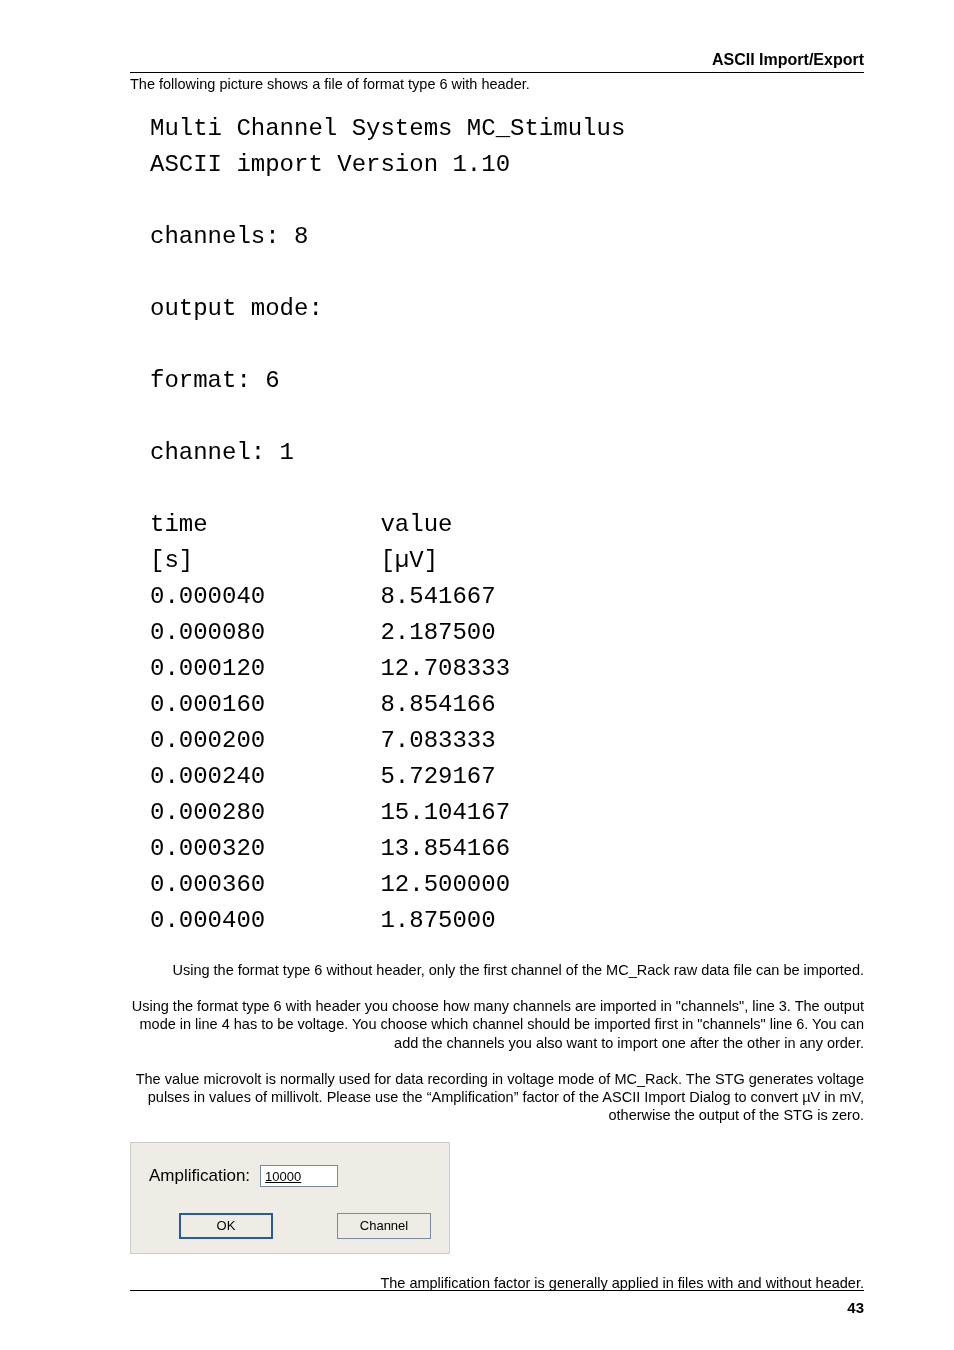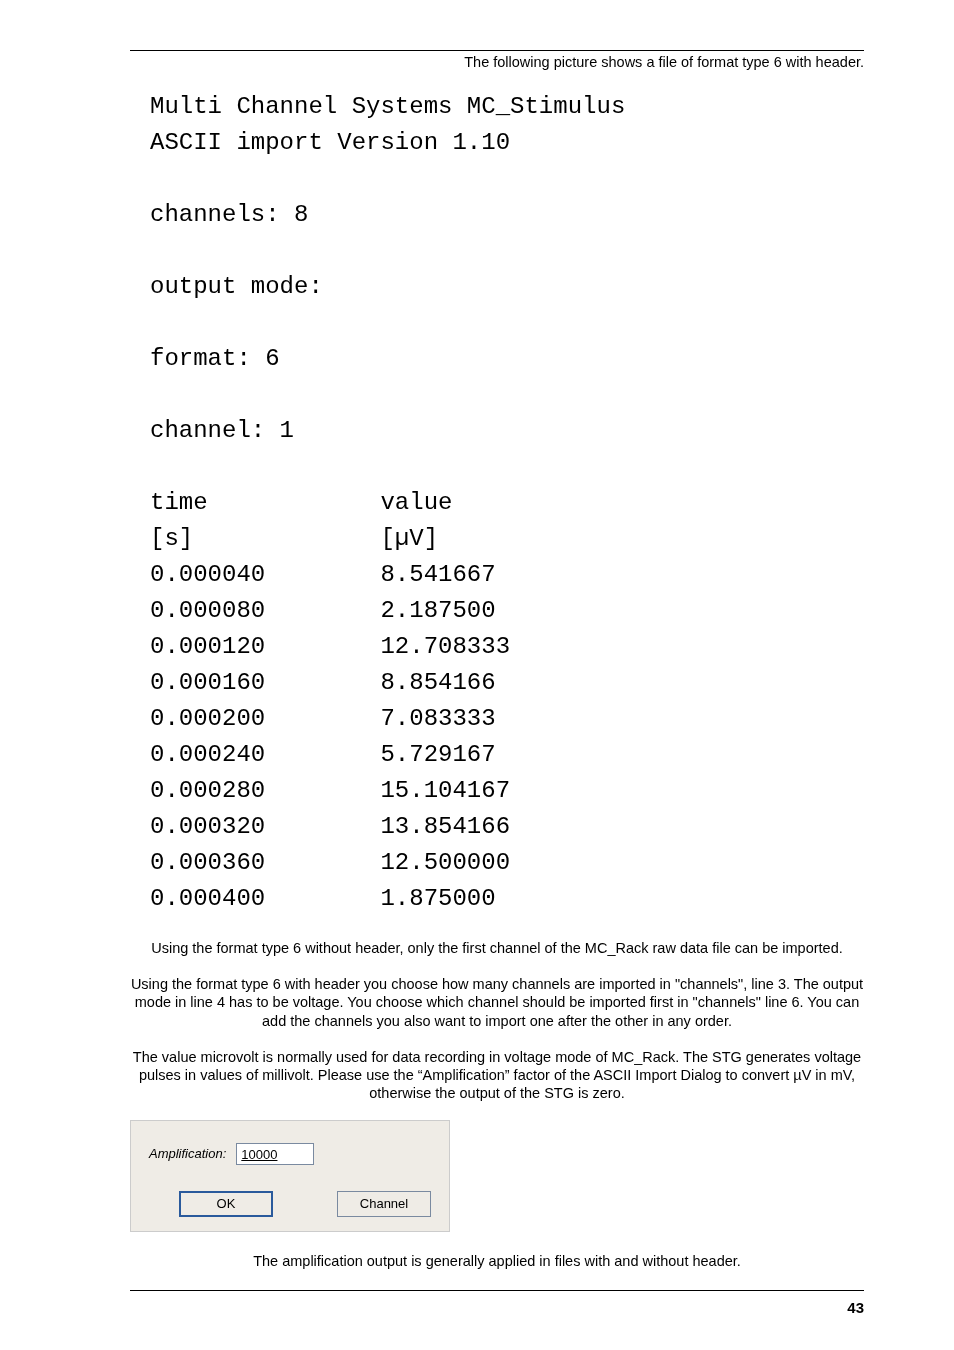--- a/index.html
+++ b/index.html
@@ -24,53 +24,51 @@
     font-size: 16px;
     padding-bottom: 2px;
   }
   .header-rule {
     border: 0;
     border-top: 1.5px solid #000;
     margin: 0 0 2px 0;
   }
   .intro {
     margin: 0 0 18px 0;
-    text-align: right;
   }
   .mono-block {
     font-family: "Courier New", Courier, monospace;
     font-size: 24px;
     line-height: 1.5;
     white-space: pre;
     margin-left: 20px;
     margin-bottom: 22px;
   }
   .para {
     margin: 0 0 18px 0;
-    text-align: center;
+    text-align: right;
   }
   .dialog-box {
     width: 320px;
     border: 1px solid #ccc;
     background: #efece6;
     padding: 22px 18px 14px 18px;
     margin: 0 0 20px 0;
     box-sizing: border-box;
   }
   .dlg-row1 {
     display: flex;
     align-items: center;
     gap: 10px;
     margin-bottom: 26px;
   }
   .dlg-label {
     font-family: Tahoma, Geneva, sans-serif;
-    font-size: 13px;
+    font-size: 17px;
     color: #000;
-    font-style: italic;
   }
   .dlg-input {
     width: 78px;
     height: 22px;
     border: 1px solid #7a8aa0;
     background: #fff;
     font-family: Tahoma, Geneva, sans-serif;
     font-size: 13px;
     padding: 2px 4px;
     box-sizing: border-box;
@@ -110,20 +108,21 @@
     right: 90px;
     bottom: 32px;
     font-weight: 700;
     font-size: 15px;
   }
 </style>
 </head>
 <body>
 
 <div class="page">
+  <div class="header-title">ASCII Import/Export</div>
   <hr class="header-rule">
 
   <p class="intro">The following picture shows a file of format type 6 with header.</p>
 
   <div class="mono-block" id="mono-block">Multi Channel Systems MC_Stimulus
 ASCII import Version 1.10
 
 channels: 8
 
 output mode:
@@ -153,17 +152,17 @@
     <div class="dlg-row1">
       <span class="dlg-label">Amplification:</span>
       <input class="dlg-input" type="text" value="10000" style="">
     </div>
     <div class="dlg-row2">
       <div class="dlg-btn default">OK</div>
       <div class="dlg-btn">Channel</div>
     </div>
   </div>
 
-  <p class="para">The amplification output is generally applied in files with and without header.</p>
+  <p class="para">The amplification factor is generally applied in files with and without header.</p>
 
   <hr class="footer-rule">
   <div class="page-num">43</div>
 </div>
 
 </body></html>

